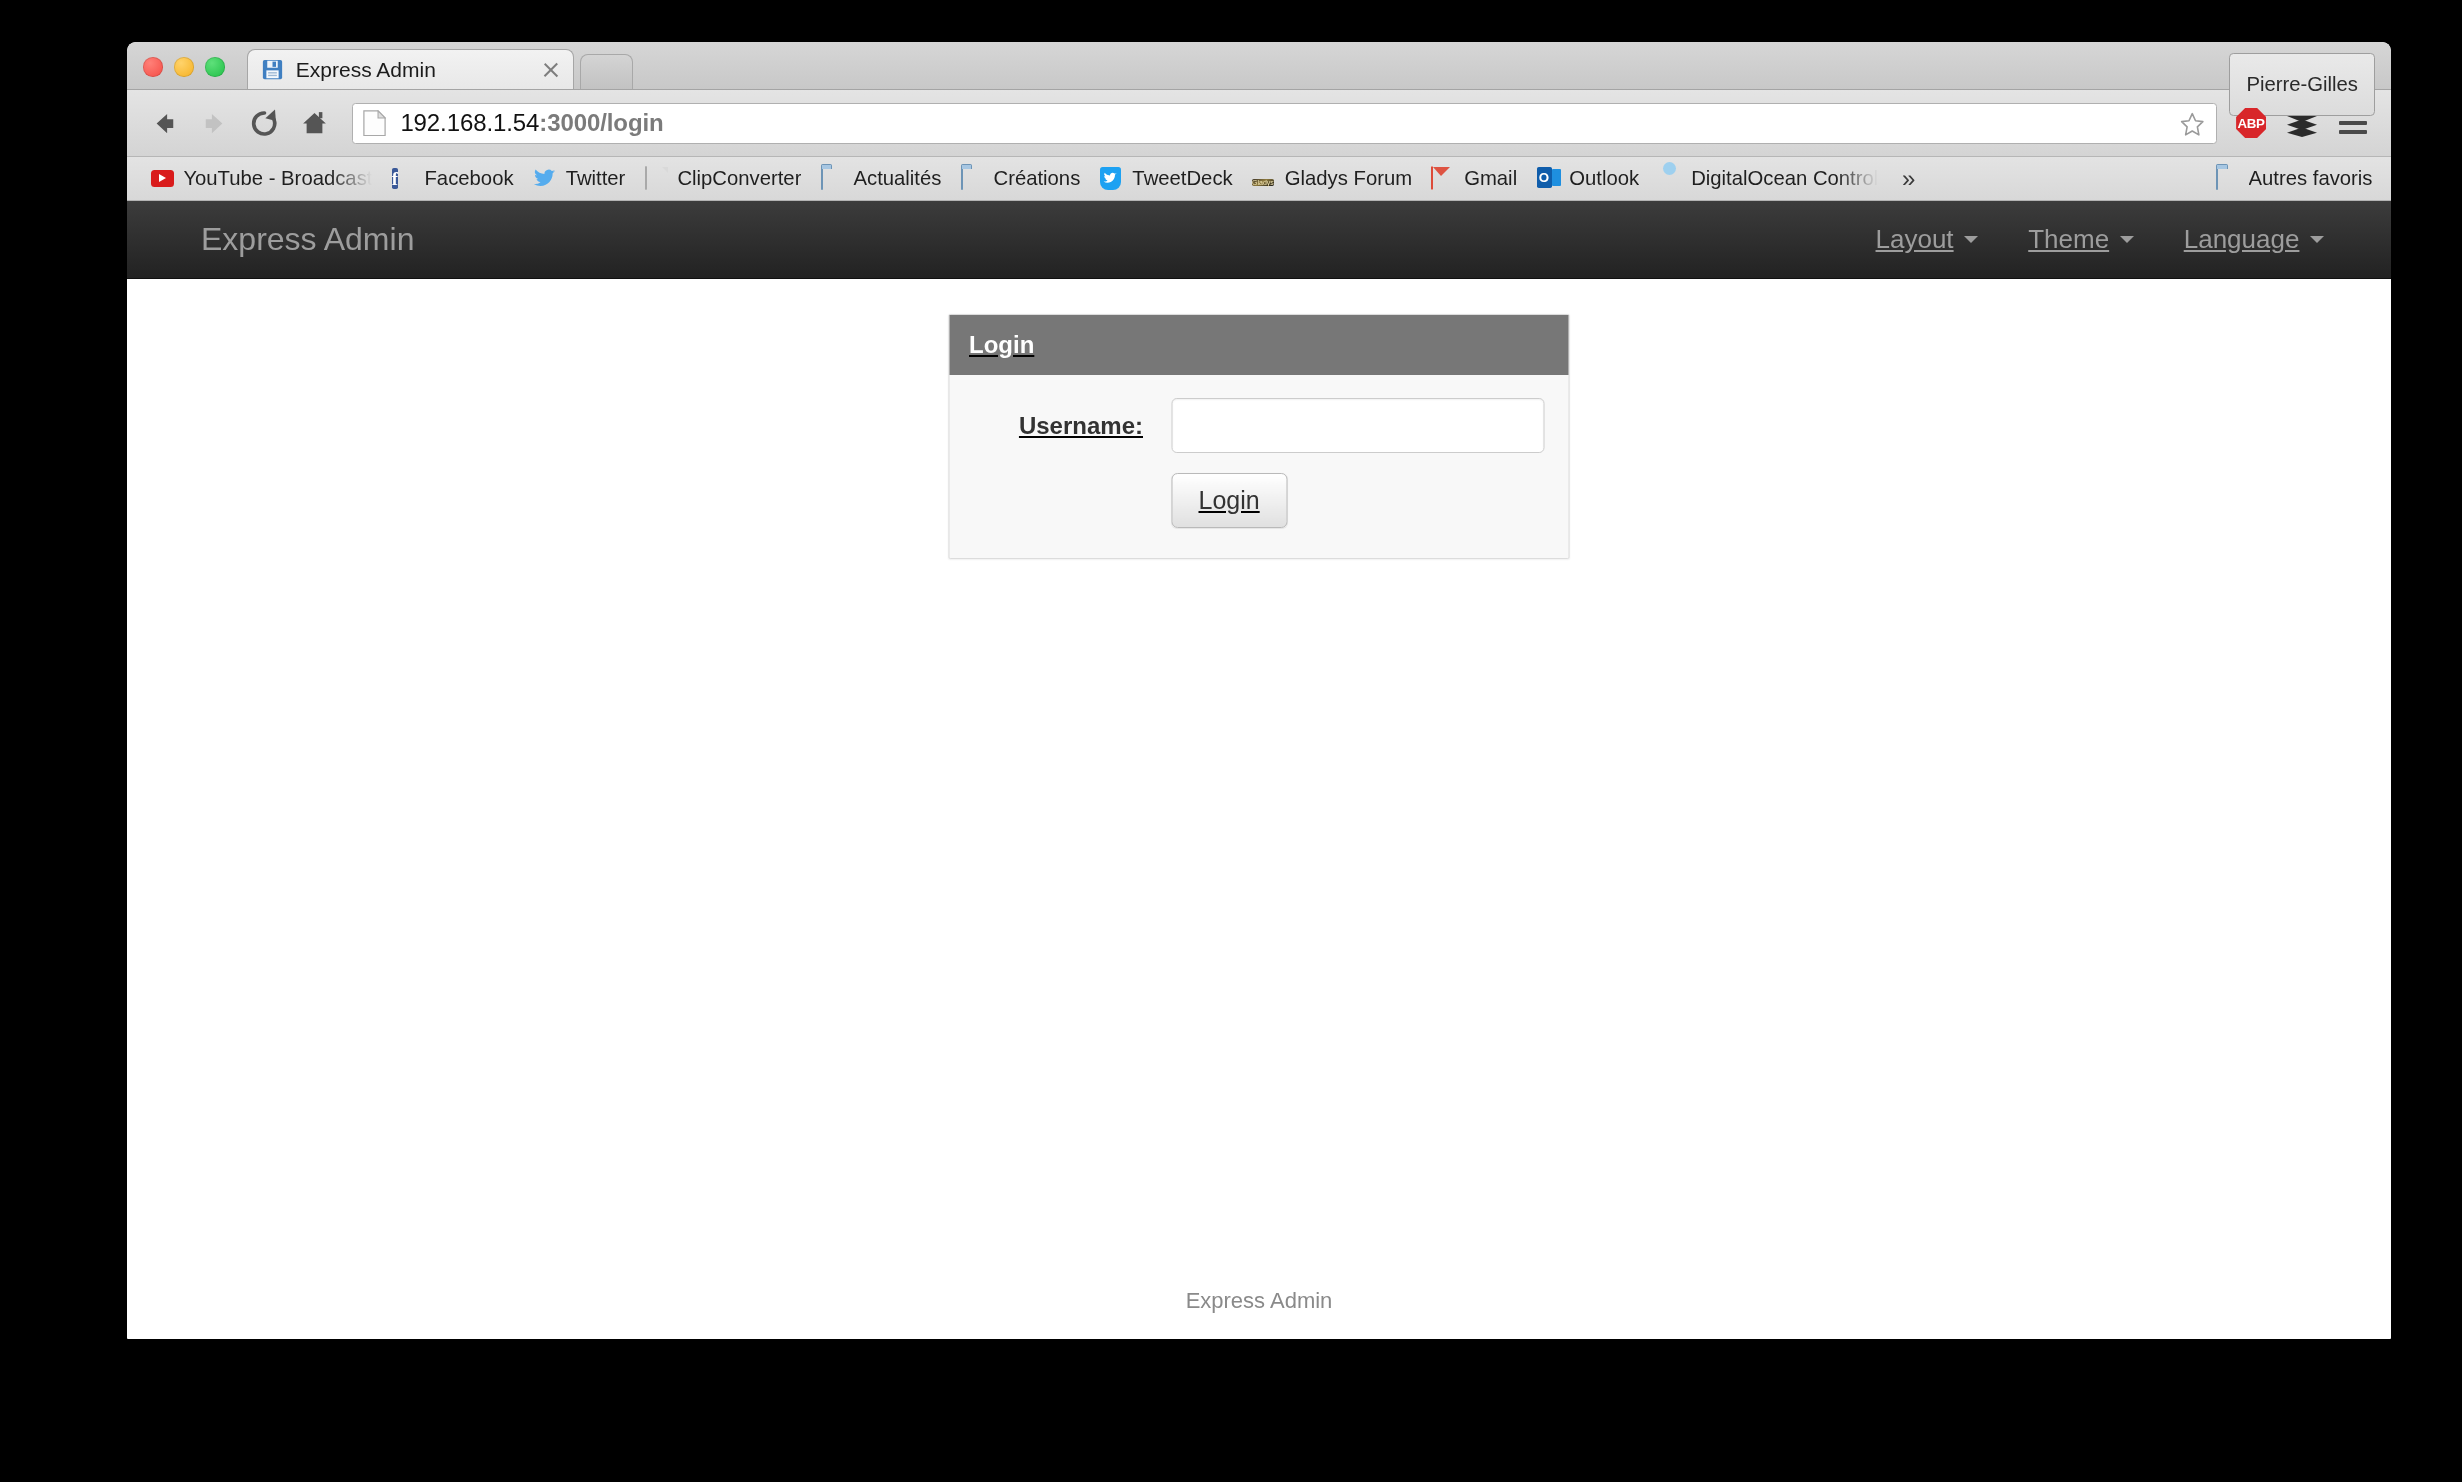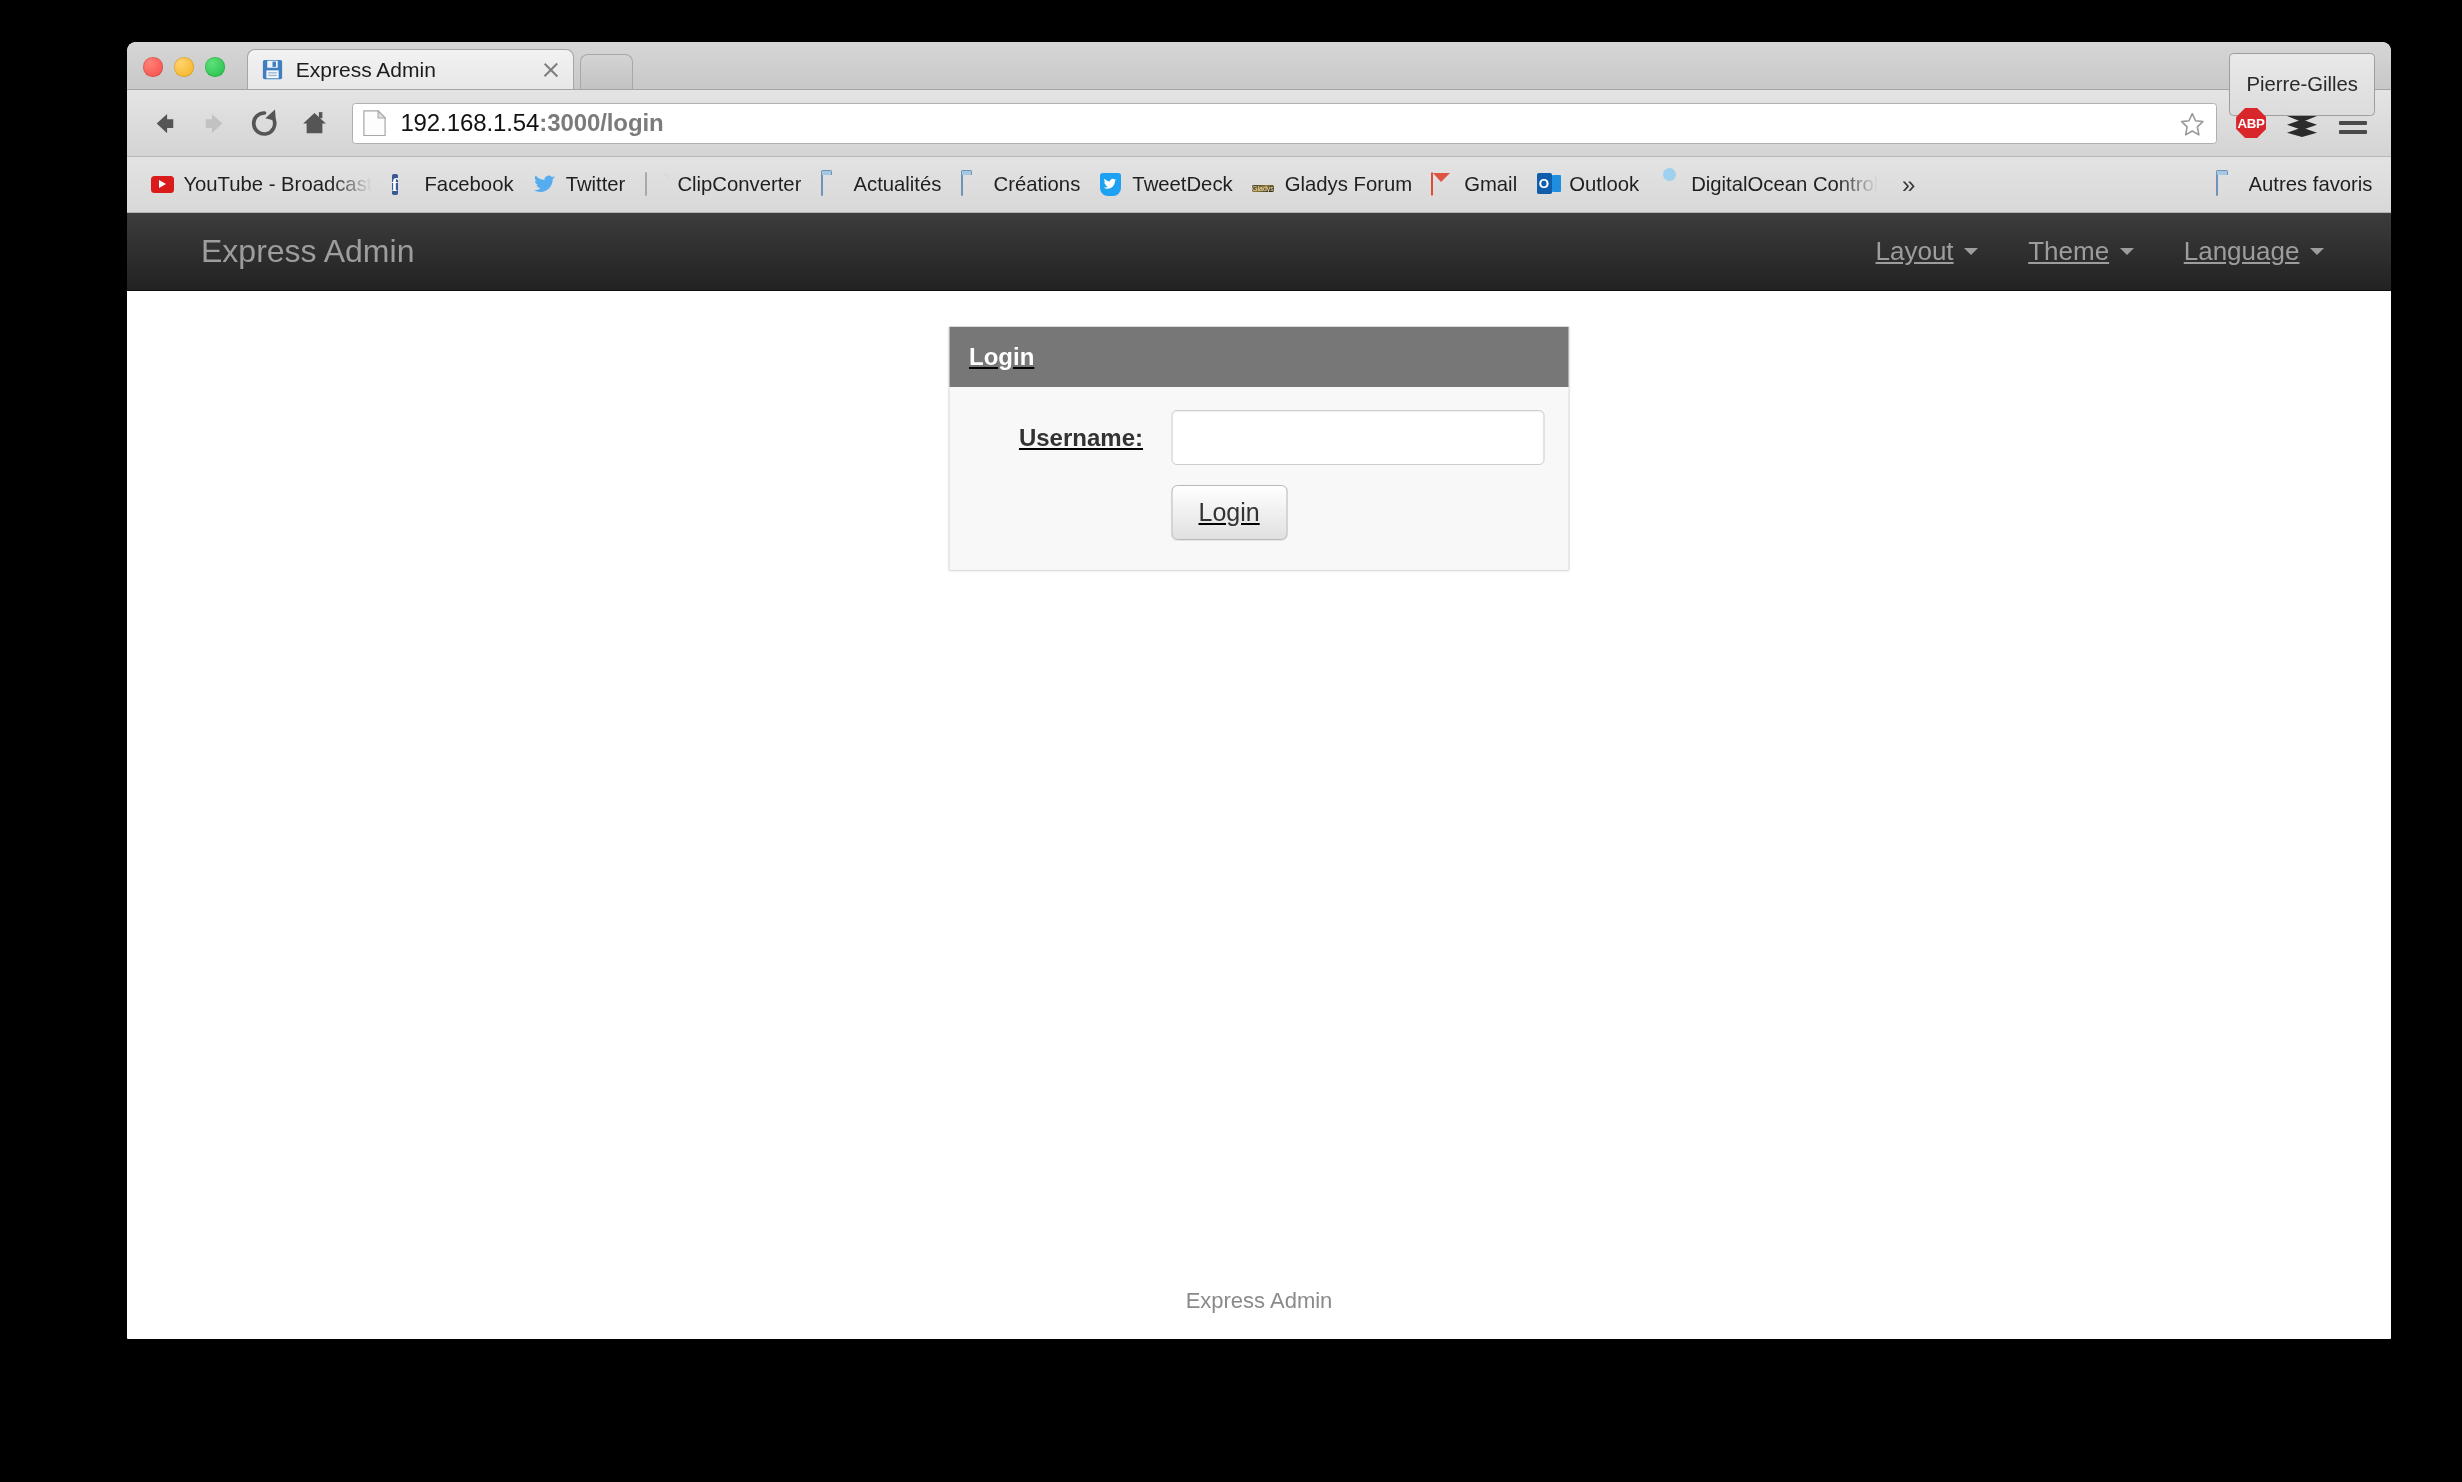--- a/index.html
+++ b/index.html
@@ -187,21 +187,21 @@
   .hamburger span {
     display: block;
     height: 4.4px;
     background: #4a4a4a;
     border-radius: 0.9px;
     margin: 4.4px 0;
   }
 
   
   .bookmarks {
-    height: 56px;
+    height: 44px;
     background: linear-gradient(to bottom, #e3e3e3, #d8d8d8);
     border-bottom: 0.9px solid #b3b3b3;
     display: flex;
     align-items: center;
     padding: 0 8.8px 0 14px;
     box-sizing: border-box;
     flex: 0 0 auto;
     position: relative;
     overflow: hidden;
   }

